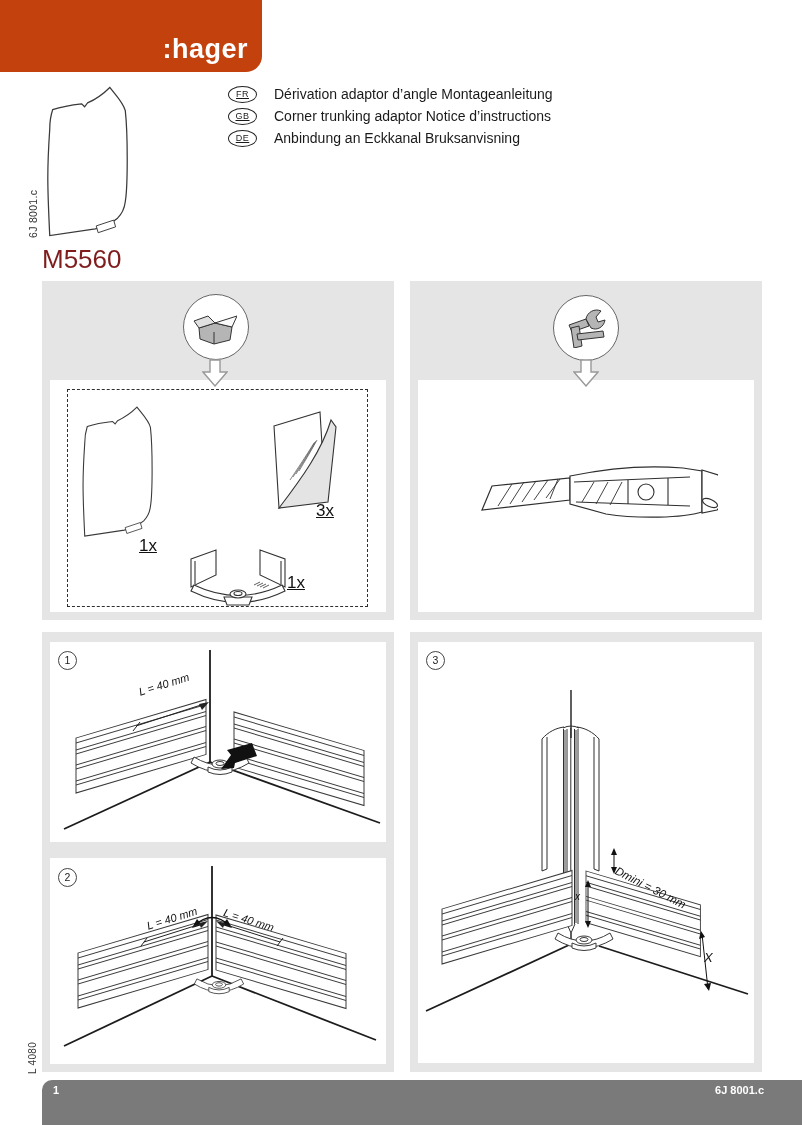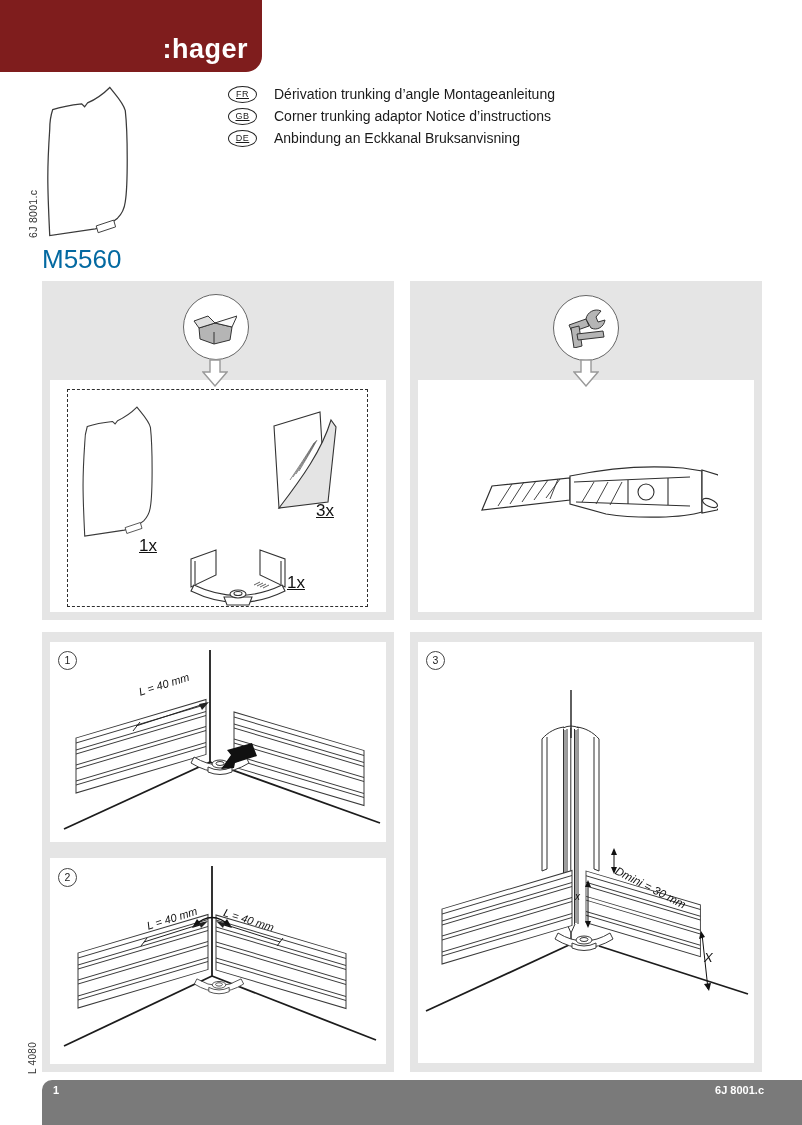--- a/index.html
+++ b/index.html
@@ -1,29 +1,29 @@
 <!DOCTYPE html>
 <html><head>
 <meta charset="utf-8">
 <style>
   html,body{margin:0;padding:0;background:#fff;}
   #page{position:relative;width:802px;height:1125px;background:#fff;overflow:hidden;
         font-family:"Liberation Sans",sans-serif;color:#1a1a1a;}
   .abs{position:absolute;}
   .panel{position:absolute;background:#e5e5e5;}
   .whitebox{position:absolute;background:#fff;}
-  .headerbar{left:0;top:0;width:262px;height:72px;background:#7f1d1d;border-bottom-right-radius:16px;}
+  .headerbar{left:0;top:0;width:262px;height:72px;background:#c2410c;border-bottom-right-radius:16px;}
   .logo{position:absolute;right:14px;bottom:7px;color:#fff;font-weight:bold;font-size:27px;letter-spacing:0.5px;}
   .langrow{position:absolute;left:228px;height:20px;display:flex;align-items:center;}
   .langbadge{display:inline-flex;justify-content:center;align-items:center;width:27px;height:15px;
              border:1.3px solid #222;border-radius:50%;font-size:9px;letter-spacing:0.5px;flex:0 0 auto;text-decoration:underline;}
   .langtext{margin-left:17px;font-size:14px;white-space:nowrap;}
   .vtext{position:absolute;transform-origin:0 0;transform:rotate(-90deg);font-size:10.5px;color:#333;
          letter-spacing:0.3px;white-space:nowrap;}
-  .title{position:absolute;left:42px;top:244px;font-size:26px;color:#0369a1;}
+  .title{position:absolute;left:42px;top:244px;font-size:26px;color:#7f1d1d;}
   .circleicon{position:absolute;width:64px;height:64px;background:#fff;border:1.3px solid #666;border-radius:50%;}
   .dashedbox{position:absolute;border:1.5px dashed #2e2e2e;background:#fff;}
   .qty{position:absolute;font-size:17px;color:#111;text-decoration:underline;}
   .stepnum{position:absolute;width:17px;height:17px;border:1.2px solid #444;border-radius:50%;
            font-size:10.5px;line-height:16px;text-align:center;color:#222;background:#fff;}
   .dimlabel{position:absolute;font-style:italic;font-size:11px;color:#111;white-space:nowrap;transform-origin:0 50%;}
   .footerbar{position:absolute;left:42px;top:1080px;width:760px;height:45px;background:#7a7a7a;
              border-top-left-radius:10px;}
   .footerbar .pg{position:absolute;left:11px;top:4px;color:#fff;font-size:11px;font-weight:bold;}
   .footerbar .ref{position:absolute;right:38px;top:4px;color:#fff;font-size:11px;font-weight:bold;}
@@ -60,21 +60,21 @@
       </g>
     </defs>
   </svg>
 
   <div class="abs headerbar">
     <span class="logo">:hager</span>
   </div>
 
   <div class="langrow" style="top:84px">
     <span class="langbadge">FR</span>
-    <span class="langtext">Dérivation trunking d’angle Montageanleitung</span>
+    <span class="langtext">Dérivation adaptor d’angle Montageanleitung</span>
   </div>
   <div class="langrow" style="top:128px">
     <span class="langbadge">DE</span>
     <span class="langtext">Anbindung an Eckkanal Bruksanvisning</span>
   </div>
   <div class="langrow" style="top:106px">
     <span class="langbadge">GB</span>
     <span class="langtext">Corner trunking adaptor Notice d’instructions</span>
   </div>
 

